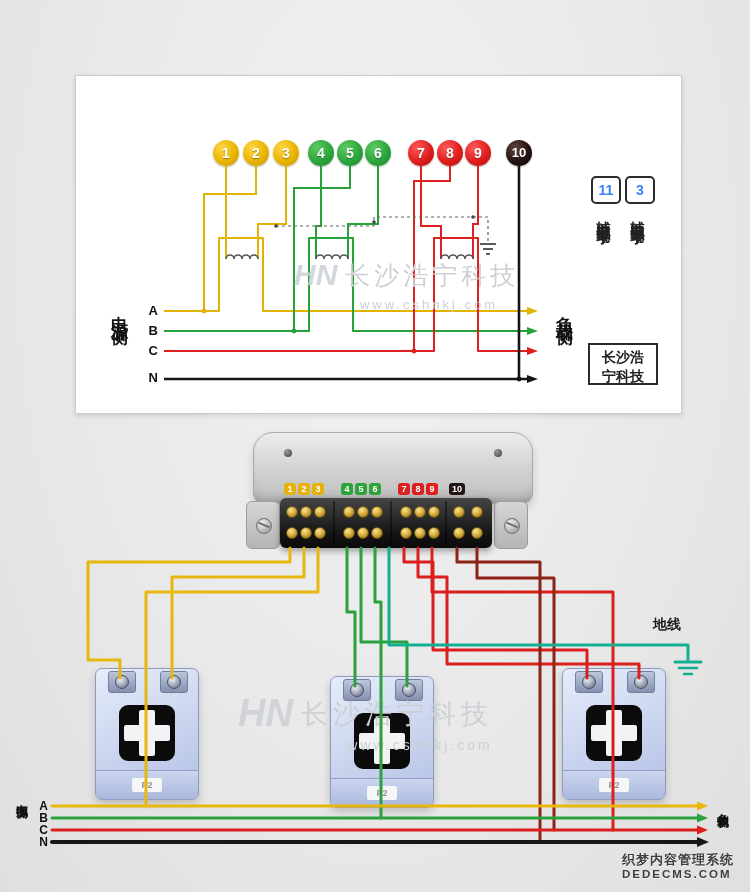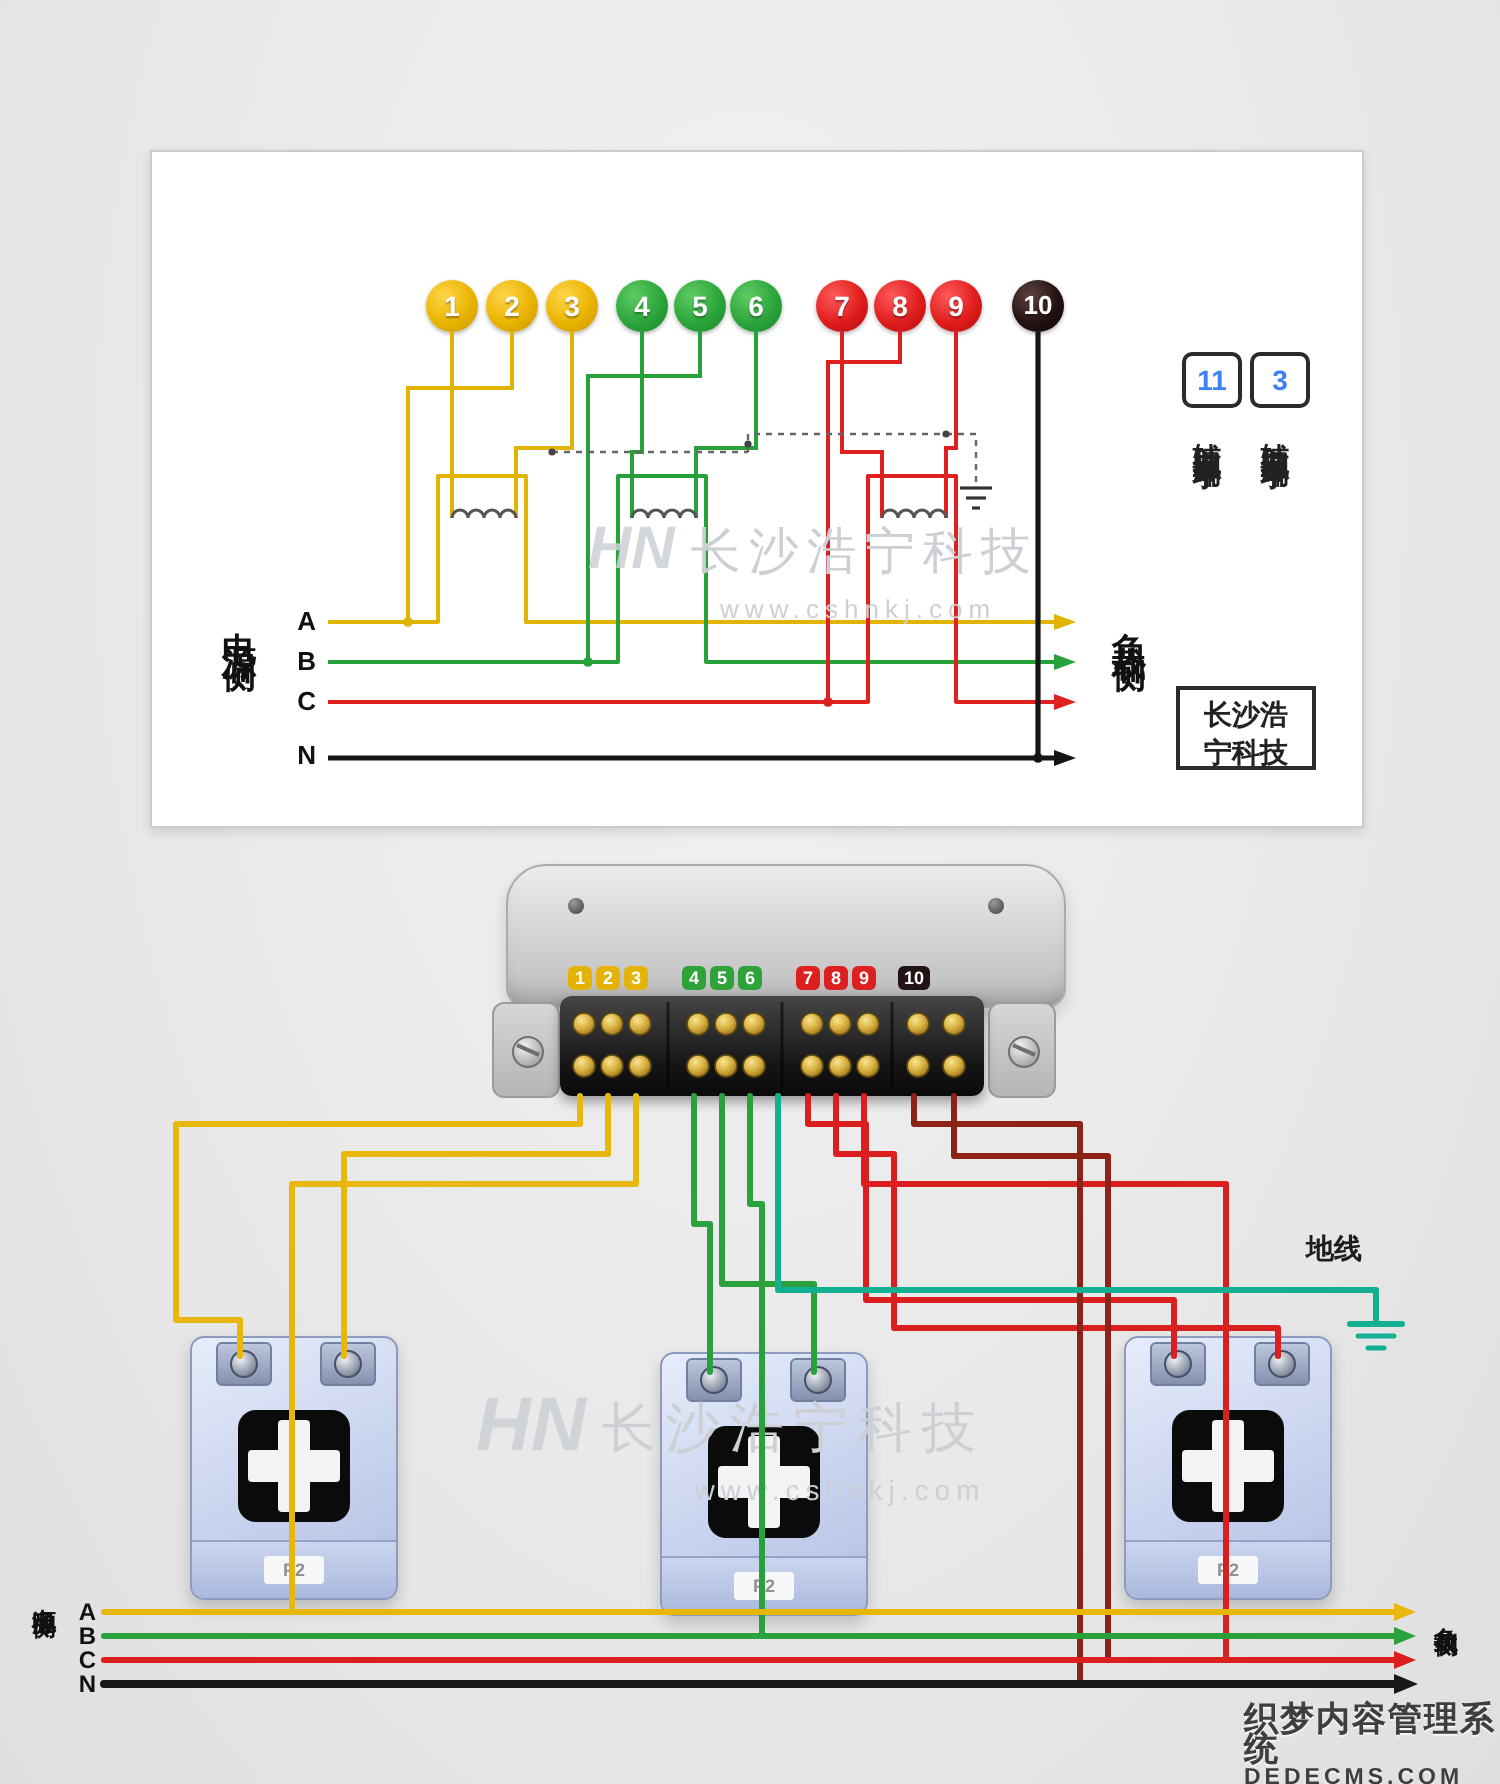--- a/index.html
+++ b/index.html
@@ -29,21 +29,21 @@
             background:#fff;font-size:14px;font-weight:bold;color:#222;text-align:center;
             padding-top:3px;box-sizing:border-box;line-height:19px;}
   .note-inner{display:inline-block;width:54px;}
 
   
   .wm{position:absolute;color:#ccd0d4;display:flex;align-items:center;gap:8px;pointer-events:none;}
   .wm-logo{font-style:italic;font-weight:bold;opacity:.85;}
   .wm-url{position:absolute;color:#ccd0d4;letter-spacing:3px;pointer-events:none;}
   .footer-wm{position:absolute;left:622px;top:852px;color:#3e3e3e;font-weight:bold;
              text-shadow:0 1px 0 rgba(255,255,255,.65);line-height:15px;}
-  .footer-wm .l1{font-size:17px;letter-spacing:1px;}
+  .footer-wm .l1{font-size:13px;letter-spacing:1px;}
   .footer-wm .l2{font-size:11.5px;letter-spacing:2px;}
 
   
   .meter-body{position:absolute;left:253px;top:432px;width:278px;height:70px;
               border-radius:20px 20px 10px 10px;border:1px solid #ababab;
               background:linear-gradient(#ececec,#cfcfcf 60%,#bdbdbd);
               box-shadow:inset 0 -10px 12px -8px rgba(0,0,0,.28),0 4px 8px rgba(0,0,0,.15);}
   .body-screw{position:absolute;width:8px;height:8px;border-radius:50%;
               background:radial-gradient(circle at 35% 30%,#9a9a9a,#3c3c3c);}
   .wing{position:absolute;top:501px;width:32px;height:46px;background:linear-gradient(#d6d6d6,#b5b5b5);

